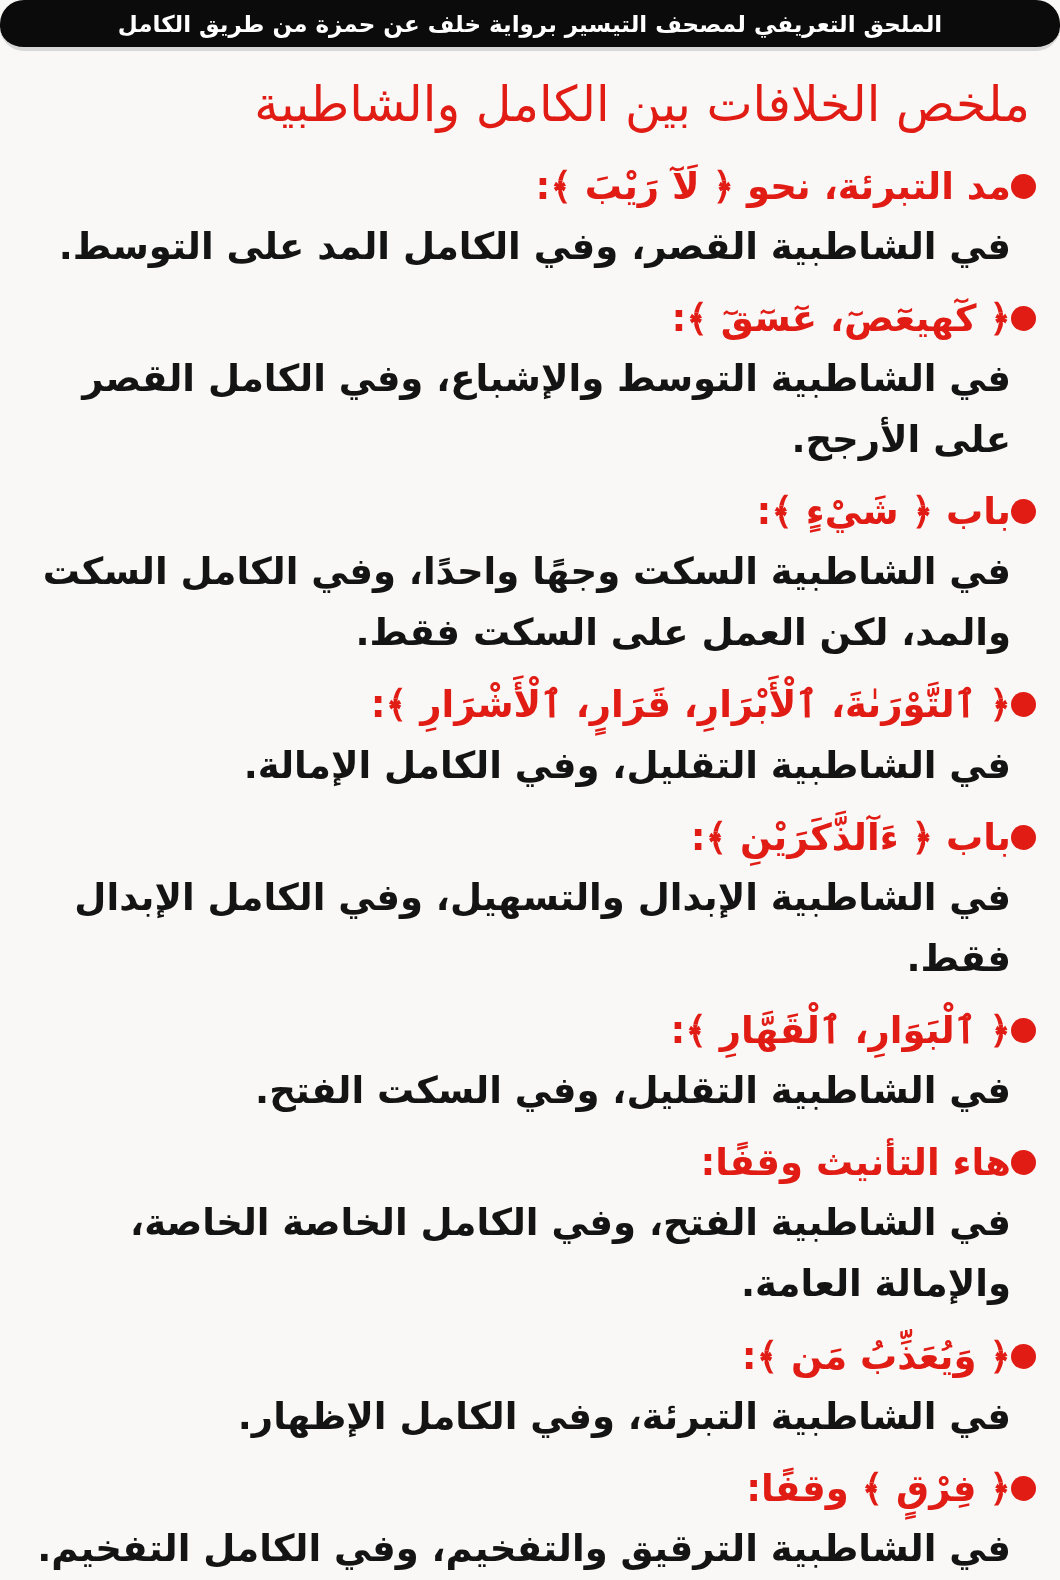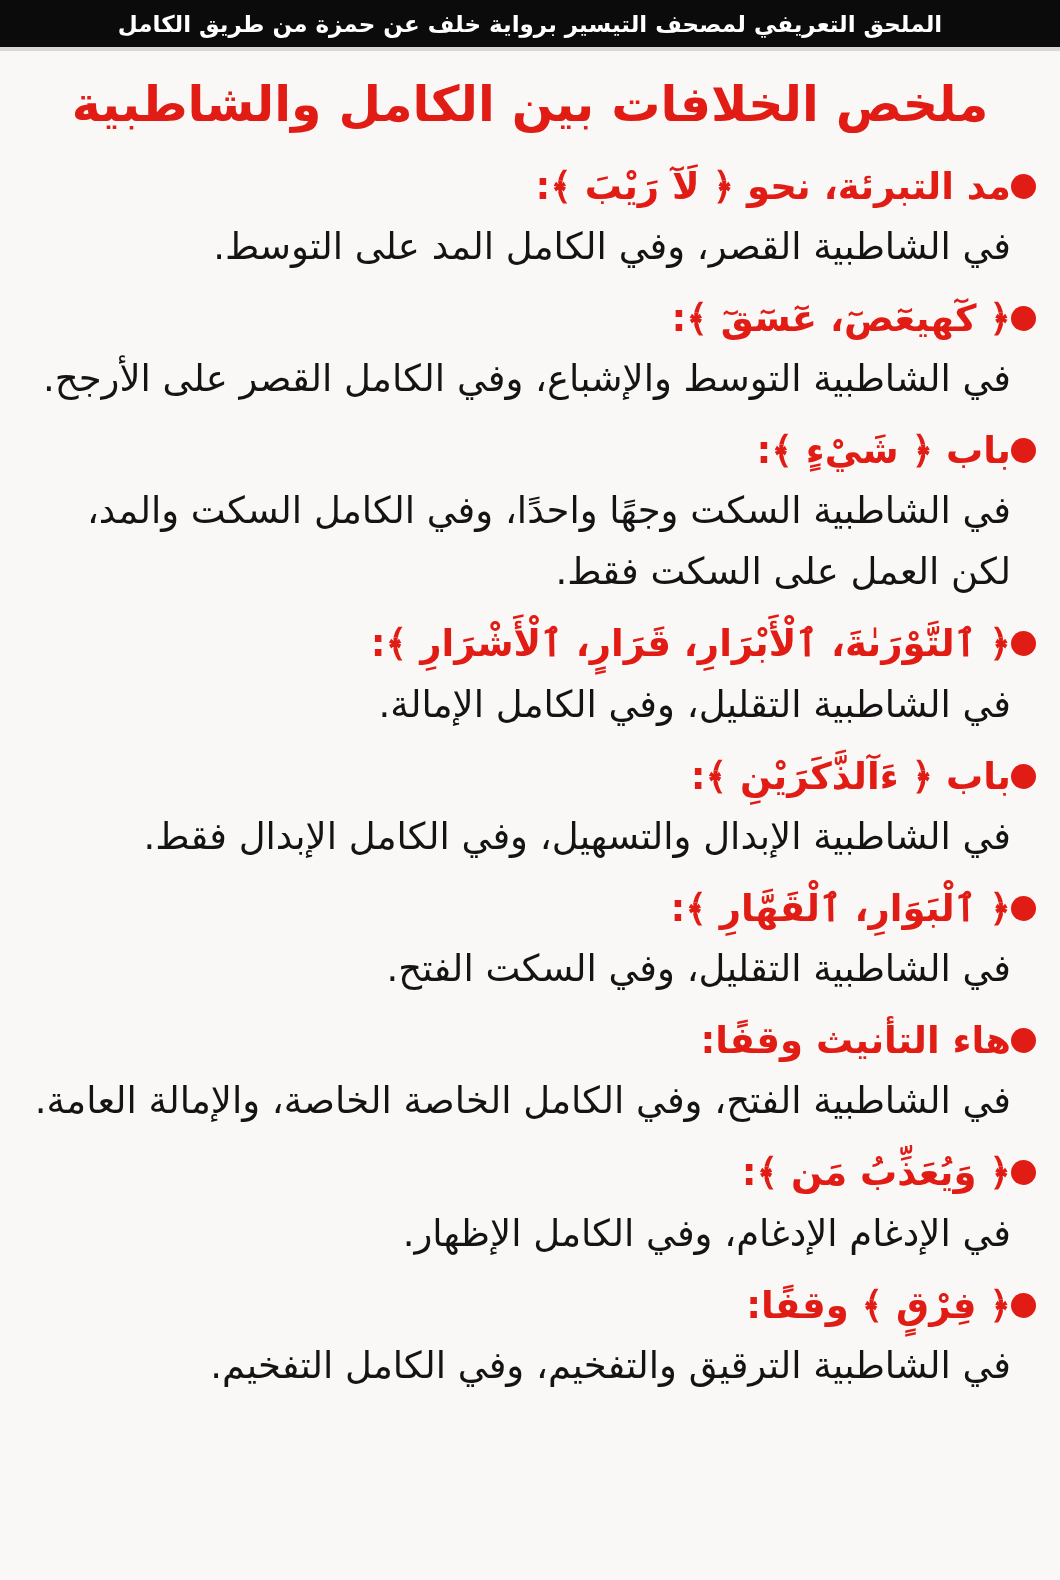--- a/index.html
+++ b/index.html
@@ -18,33 +18,34 @@
     direction: rtl;
     overflow: hidden;
   }
   .topbar {
     background: var(--header_bg, #0b0b0b);
     height: 47px;
     display: flex;
     align-items: center;
     justify-content: center;
     border-bottom: 4px solid var(--divider, #d8d8d8);
+    border-radius: 24px;
   }
   .topbar-title {
     color: var(--header_text, #ffffff);
     font-size: 23px;
     font-weight: bold;
     white-space: nowrap;
   }
   .page-title {
     color: var(--accent_red, #e01c15);
-    text-align: center;
+    text-align: right;
     font-size: 49px;
     line-height: 1.3;
-    font-weight: bold;
+    font-weight: normal;
     margin: 22px 30px 14px 30px;
   }
   .list {
     padding: 6px 24px 30px 20px;
   }
   .item {
     display: flex;
     align-items: flex-start;
     gap: 0;
     margin-bottom: 12px;
@@ -65,21 +66,21 @@
     color: var(--accent_red, #e01c15);
     font-size: 37px;
     line-height: 1.6;
     font-weight: bold;
     text-align: right;
   }
   .item-body {
     color: var(--body_text, #141414);
     font-size: 37px;
     line-height: 1.65;
-    font-weight: normal;
+    font-weight: bold;
     text-align: right;
     padding-left: 4px;
   }
 </style>
 </head>
 <body>
 
 <div class="page">
 
   <header class="topbar">
@@ -143,21 +144,21 @@
       <div class="item-text">
         <div class="item-heading">هاء التأنيث وقفًا:</div>
         <div class="item-body">في الشاطبية الفتح، وفي الكامل الخاصة الخاصة، والإمالة العامة.</div>
       </div>
     </div>
 
     <div class="item">
       <span class="bullet"></span>
       <div class="item-text">
         <div class="item-heading">﴿ وَيُعَذِّبُ مَن ﴾:</div>
-        <div class="item-body">في الإدغام الإدغام، وفي الكامل الإظهار.</div>
+        <div class="item-body">في الشاطبية التبرئة، وفي الكامل الإظهار.</div>
       </div>
     </div>
 
     <div class="item">
       <span class="bullet"></span>
       <div class="item-text">
         <div class="item-heading">﴿ فِرْقٍ ﴾ وقفًا:</div>
         <div class="item-body">في الشاطبية الترقيق والتفخيم، وفي الكامل التفخيم.</div>
       </div>
     </div>

